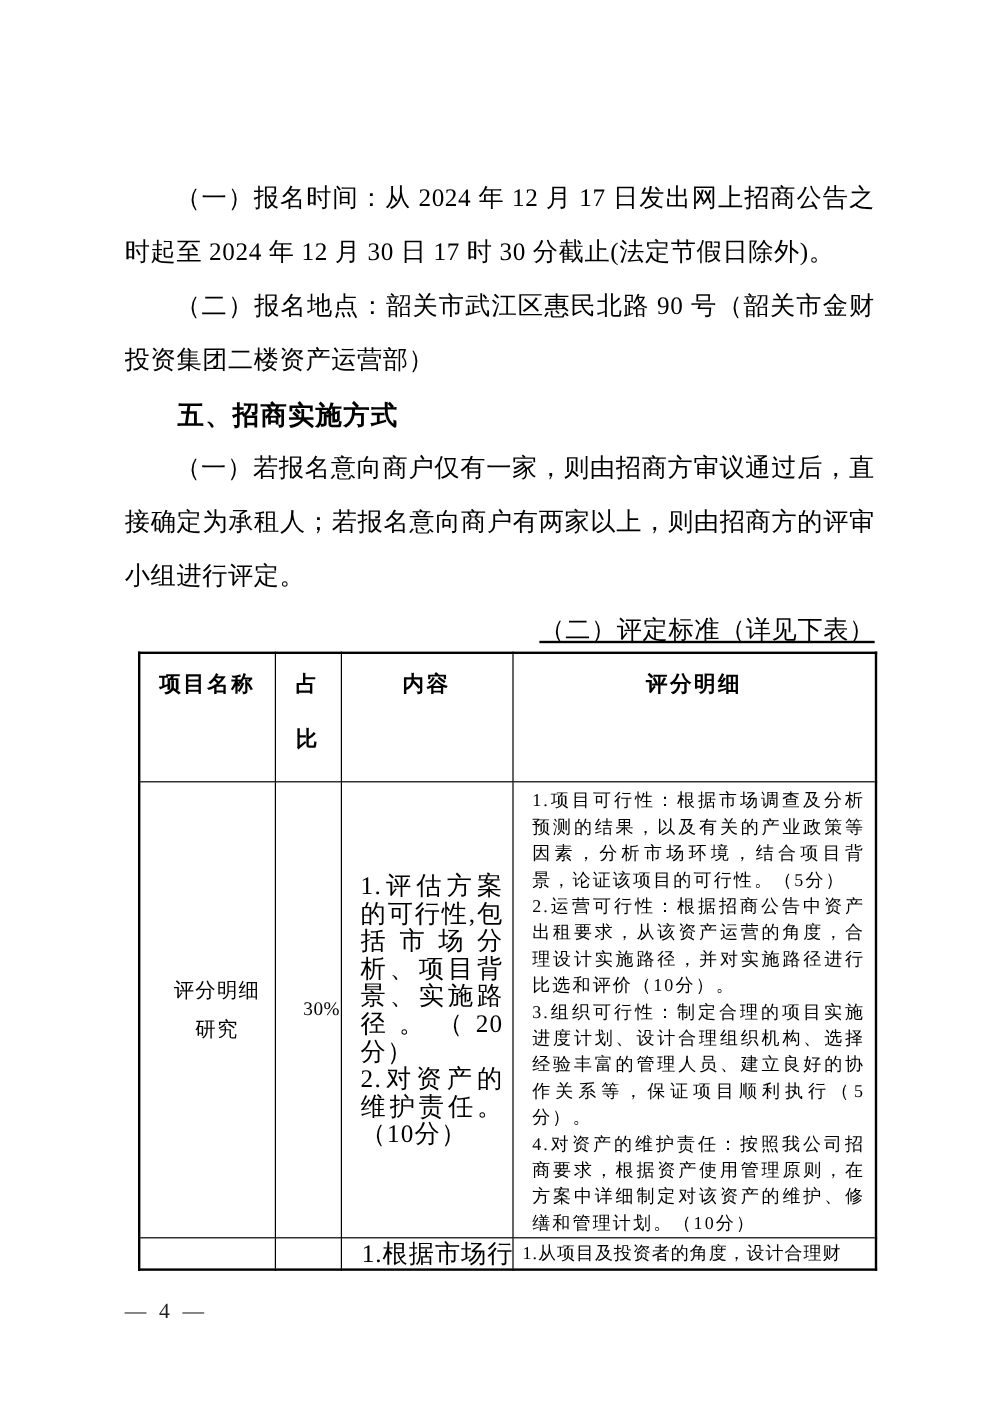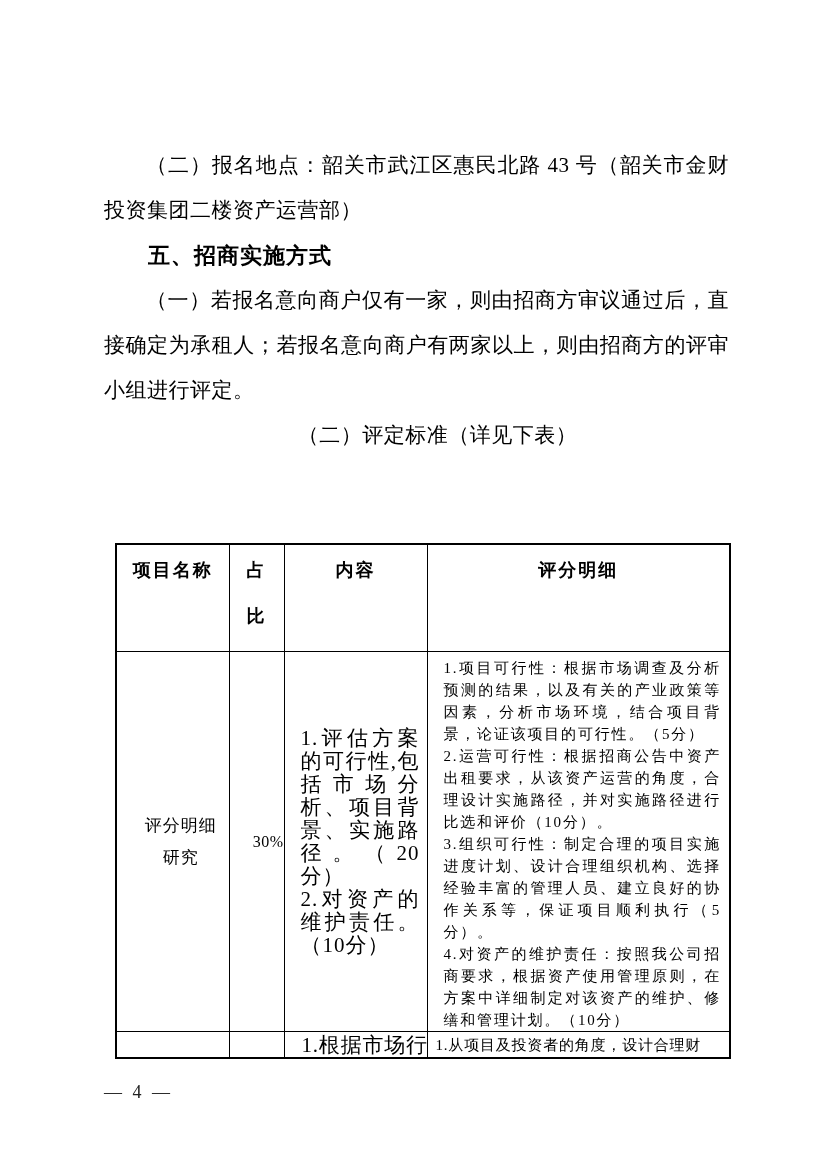--- a/index.html
+++ b/index.html
@@ -20,21 +20,21 @@
   .para {
     font-size:21px;
     line-height:45px;
     text-align:justify;
     text-indent:2em;
     letter-spacing:0.5px;
     overflow:hidden;
   }
   .para.lines-2 { height:90px; }
   .para.lines-3 { height:135px;font-family:Liberation Serif, serif; }
-  .para.lines-1 { height:45px; text-align:center; }
+  .para.lines-1 { height:45px; text-align:right;text-decoration:underline; }
   .section-heading {
     font-family:"Liberation Sans", sans-serif;
     font-weight:bold;
     font-size:22px;
     line-height:45px;
     height:45px;
     text-indent:2em;
     letter-spacing:1px;
     overflow:hidden;
   }
@@ -106,21 +106,22 @@
     color:#222;
     font-family:"Liberation Serif", serif;
   }
 </style>
 </head>
 <body>
 
 <div class="page">
 
   <div class="text-block">
-    <p class="para lines-2">（二）报名地点：韶关市武江区惠民北路 43 号（韶关市金财投资集团二楼资产运营部）</p>
+    <p class="para lines-2">（一）报名时间：从 2024 年 12 月 17 日发出网上招商公告之时起至 2024 年 12 月 30 日 17 时 30 分截止(法定节假日除外)。</p>
+    <p class="para lines-2">（二）报名地点：韶关市武江区惠民北路 90 号（韶关市金财投资集团二楼资产运营部）</p>
     <h2 class="section-heading">五、招商实施方式</h2>
     <p class="para lines-3">（一）若报名意向商户仅有一家，则由招商方审议通过后，直接确定为承租人；若报名意向商户有两家以上，则由招商方的评审小组进行评定。</p>
     <p class="para lines-1">（二）评定标准（详见下表）</p>
   </div>
 
   <table class="eval-table">
     <colgroup>
       <col style="width:113px">
       <col style="width:55px">
       <col style="width:143px">

